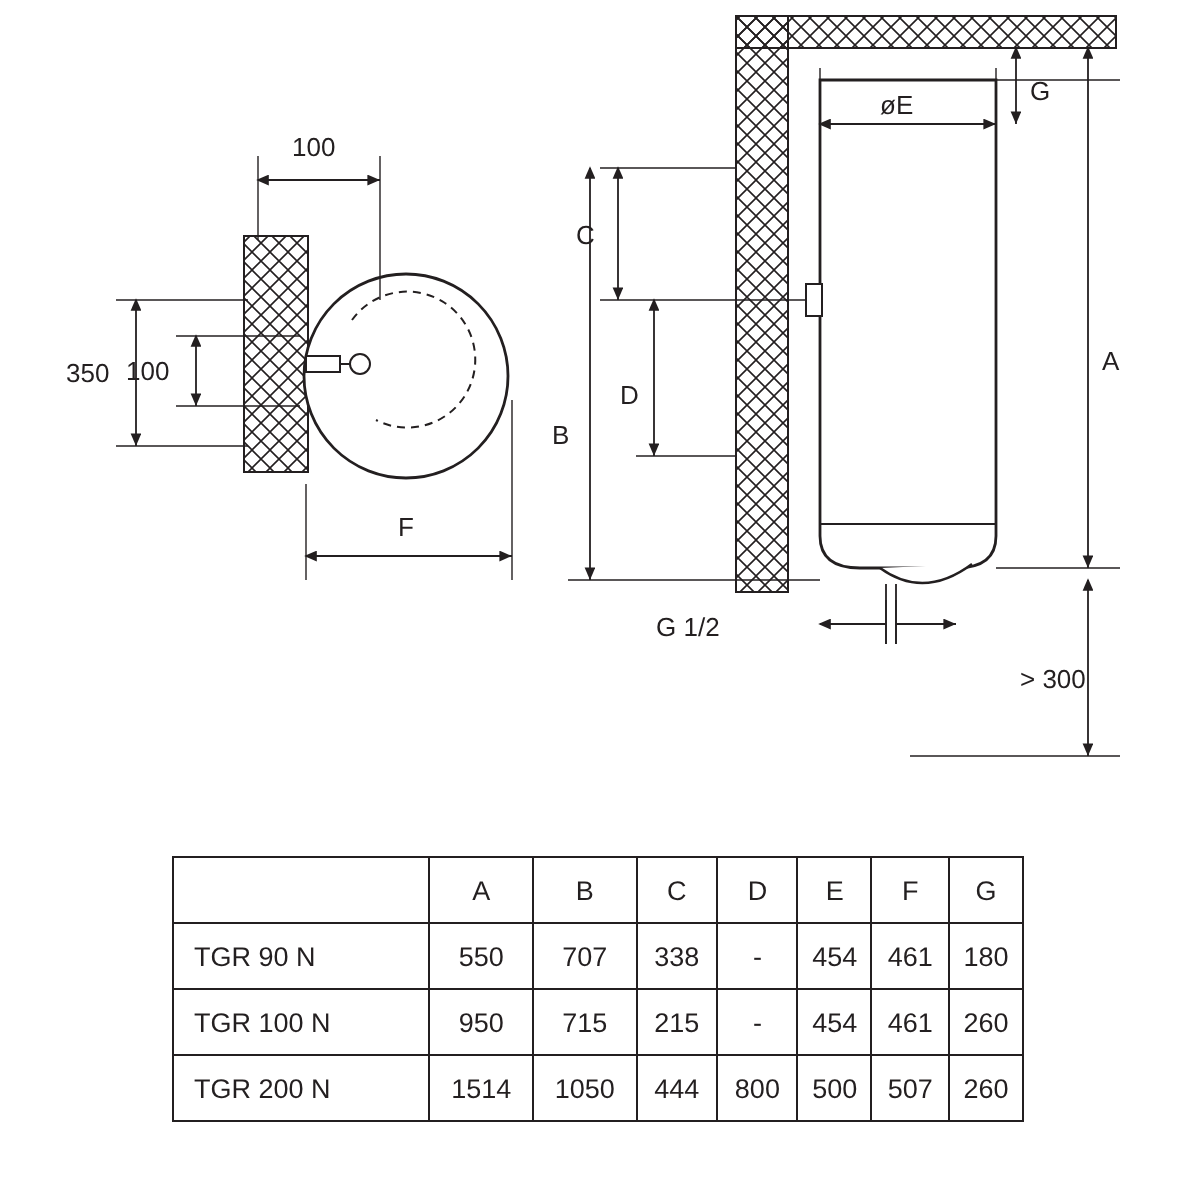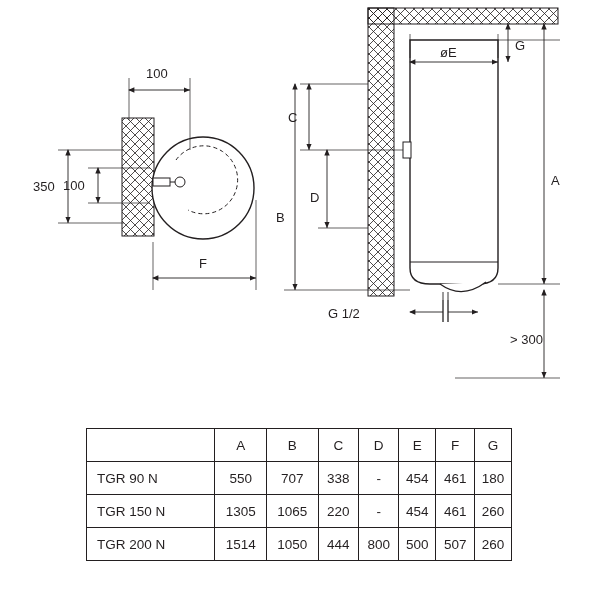--- a/index.html
+++ b/index.html
@@ -132,24 +132,24 @@
             <td style="border: 1px solid rgb(35, 31, 32); height: 30px; width: 132px; font-size: 13.5px; font-family: &quot;Liberation Sans&quot;, sans-serif; color: rgb(35, 31, 32); text-align: left; padding-left: 10px;">TGR 90 N</td>
             <td style="border: 1px solid rgb(35, 31, 32); height: 30px; width: 52px; font-size: 13.5px; font-family: &quot;Liberation Sans&quot;, sans-serif; color: rgb(35, 31, 32); text-align: center;">550</td>
             <td style="border: 1px solid rgb(35, 31, 32); height: 30px; width: 52px; font-size: 13.5px; font-family: &quot;Liberation Sans&quot;, sans-serif; color: rgb(35, 31, 32); text-align: center;">707</td>
             <td style="border: 1px solid rgb(35, 31, 32); height: 30px; width: 40px; font-size: 13.5px; font-family: &quot;Liberation Sans&quot;, sans-serif; color: rgb(35, 31, 32); text-align: center;">338</td>
             <td style="border: 1px solid rgb(35, 31, 32); height: 30px; width: 40px; font-size: 13.5px; font-family: &quot;Liberation Sans&quot;, sans-serif; color: rgb(35, 31, 32); text-align: center;">-</td>
             <td style="border: 1px solid rgb(35, 31, 32); height: 30px; width: 36px; font-size: 13.5px; font-family: &quot;Liberation Sans&quot;, sans-serif; color: rgb(35, 31, 32); text-align: center;">454</td>
             <td style="border: 1px solid rgb(35, 31, 32); height: 30px; width: 38px; font-size: 13.5px; font-family: &quot;Liberation Sans&quot;, sans-serif; color: rgb(35, 31, 32); text-align: center;">461</td>
             <td style="border: 1px solid rgb(35, 31, 32); height: 30px; width: 36px; font-size: 13.5px; font-family: &quot;Liberation Sans&quot;, sans-serif; color: rgb(35, 31, 32); text-align: center;">180</td>
           </tr>
           <tr>
-            <td style="border: 1px solid rgb(35, 31, 32); height: 30px; width: 132px; font-size: 13.5px; font-family: &quot;Liberation Sans&quot;, sans-serif; color: rgb(35, 31, 32); text-align: left; padding-left: 10px;">TGR 150 N</td>
-            <td style="border: 1px solid rgb(35, 31, 32); height: 30px; width: 52px; font-size: 13.5px; font-family: &quot;Liberation Sans&quot;, sans-serif; color: rgb(35, 31, 32); text-align: center;">1305</td>
-            <td style="border: 1px solid rgb(35, 31, 32); height: 30px; width: 52px; font-size: 13.5px; font-family: &quot;Liberation Sans&quot;, sans-serif; color: rgb(35, 31, 32); text-align: center;">1065</td>
-            <td style="border: 1px solid rgb(35, 31, 32); height: 30px; width: 40px; font-size: 13.5px; font-family: &quot;Liberation Sans&quot;, sans-serif; color: rgb(35, 31, 32); text-align: center;">220</td>
+            <td style="border: 1px solid rgb(35, 31, 32); height: 30px; width: 132px; font-size: 13.5px; font-family: &quot;Liberation Sans&quot;, sans-serif; color: rgb(35, 31, 32); text-align: left; padding-left: 10px;">TGR 100 N</td>
+            <td style="border: 1px solid rgb(35, 31, 32); height: 30px; width: 52px; font-size: 13.5px; font-family: &quot;Liberation Sans&quot;, sans-serif; color: rgb(35, 31, 32); text-align: center;">950</td>
+            <td style="border: 1px solid rgb(35, 31, 32); height: 30px; width: 52px; font-size: 13.5px; font-family: &quot;Liberation Sans&quot;, sans-serif; color: rgb(35, 31, 32); text-align: center;">715</td>
+            <td style="border: 1px solid rgb(35, 31, 32); height: 30px; width: 40px; font-size: 13.5px; font-family: &quot;Liberation Sans&quot;, sans-serif; color: rgb(35, 31, 32); text-align: center;">215</td>
             <td style="border: 1px solid rgb(35, 31, 32); height: 30px; width: 40px; font-size: 13.5px; font-family: &quot;Liberation Sans&quot;, sans-serif; color: rgb(35, 31, 32); text-align: center;">-</td>
             <td style="border: 1px solid rgb(35, 31, 32); height: 30px; width: 36px; font-size: 13.5px; font-family: &quot;Liberation Sans&quot;, sans-serif; color: rgb(35, 31, 32); text-align: center;">454</td>
             <td style="border: 1px solid rgb(35, 31, 32); height: 30px; width: 38px; font-size: 13.5px; font-family: &quot;Liberation Sans&quot;, sans-serif; color: rgb(35, 31, 32); text-align: center;">461</td>
             <td style="border: 1px solid rgb(35, 31, 32); height: 30px; width: 36px; font-size: 13.5px; font-family: &quot;Liberation Sans&quot;, sans-serif; color: rgb(35, 31, 32); text-align: center;">260</td>
           </tr>
           <tr>
             <td style="border: 1px solid rgb(35, 31, 32); height: 30px; width: 132px; font-size: 13.5px; font-family: &quot;Liberation Sans&quot;, sans-serif; color: rgb(35, 31, 32); text-align: left; padding-left: 10px;">TGR 200 N</td>
             <td style="border: 1px solid rgb(35, 31, 32); height: 30px; width: 52px; font-size: 13.5px; font-family: &quot;Liberation Sans&quot;, sans-serif; color: rgb(35, 31, 32); text-align: center;">1514</td>
             <td style="border: 1px solid rgb(35, 31, 32); height: 30px; width: 52px; font-size: 13.5px; font-family: &quot;Liberation Sans&quot;, sans-serif; color: rgb(35, 31, 32); text-align: center;">1050</td>
             <td style="border: 1px solid rgb(35, 31, 32); height: 30px; width: 40px; font-size: 13.5px; font-family: &quot;Liberation Sans&quot;, sans-serif; color: rgb(35, 31, 32); text-align: center;">444</td>

